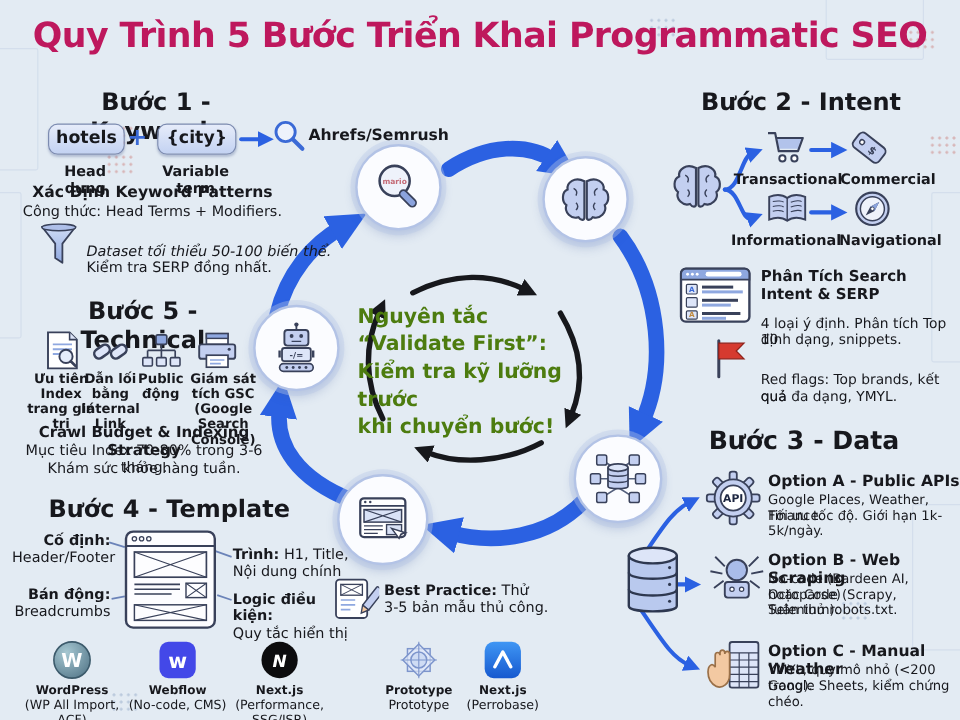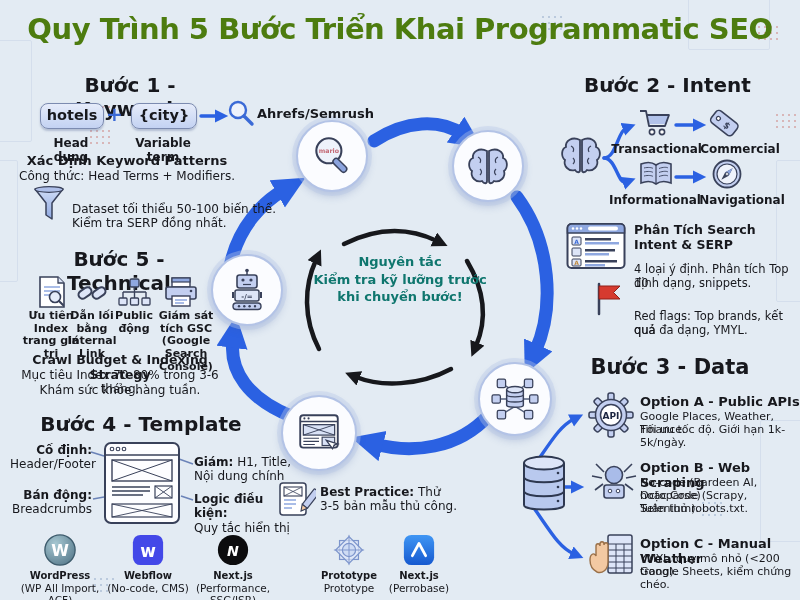--- a/index.html
+++ b/index.html
@@ -1,21 +1,21 @@
 <!DOCTYPE html>
 <html><head>
 <meta charset="utf-8">
 <style>
   html,body{margin:0;padding:0;}
   #canvas{position:relative;width:800px;height:600px;background:#e3ebf3;overflow:hidden;
           font-family:"DejaVu Sans","Liberation Sans",sans-serif;color:#17181d;}
   .abs{position:absolute;}
   .z2{z-index:2;} .z3{z-index:3;}
   #title{left:0;top:12px;width:800px;text-align:center;font-size:29px;font-weight:800;
-         color:#4d7c0f;letter-spacing:-.5px;z-index:3;}
+         color:#be185d;letter-spacing:-.5px;z-index:3;}
   .h2{font-size:20px;font-weight:800;text-align:center;z-index:3;}
   .h2b{font-size:21px;font-weight:800;text-align:center;z-index:3;}
   .b{font-weight:bold;}
   .s12{font-size:12px;line-height:1.2;}
   .s11{font-size:11px;line-height:1.2;}
   .s115{font-size:11.5px;line-height:1.25;margin-top:24px;}
   .cap{font-size:11px;font-weight:bold;text-align:center;line-height:1.15;}
   .chip{height:24px;line-height:23px;text-align:center;font-size:14.5px;font-weight:bold;
         background:linear-gradient(180deg,#e6ecfa,#c3d2f2);border:1.5px solid #7c8bb0;
         border-radius:8px;box-shadow:0 1.5px 2px rgba(70,90,140,.3);z-index:3;}
@@ -115,21 +115,21 @@
   <svg class="abs z3" style="left:33px;top:186px;" width="32" height="40" viewBox="0 0 32 40">
     <defs>
         <linearGradient id="gf" x1="0" y1="0" x2="0" y2="1">
           <stop offset="0" stop-color="#cfdcf6"></stop>
           <stop offset="1" stop-color="#8fa8e0"></stop>
         </linearGradient>
       </defs>
     <path d="M2,3 H30 L19,17 V33 L13,29 V17 Z" fill="url(#gf)" stroke="#39415a" stroke-width="1.5" stroke-linejoin="round"></path>
     <ellipse cx="16" cy="3.5" rx="14" ry="2.8" fill="#aebfe9" stroke="#39415a" stroke-width="1.2"></ellipse>
   </svg>
-  <div class="abs z3 s12" style="left:72px;top:202px;">Dataset tối thiểu 50-100 biến thể.</div>
+  <div class="abs z3 s12" style="left:72px;top:202px;font-style:italic;">Dataset tối thiểu 50-100 biến thể.</div>
   <div class="abs z3 s12" style="left:72px;top:216px;">Kiểm tra SERP đồng nhất.</div>
 
   <div class="abs h2" style="left:580px;top:73px;width:175px;">Bước 2 - Intent</div>
   <svg class="abs z3" style="left:558px;top:134px;" width="46" height="42" viewBox="0 0 46 42">
     <path d="M22,6 C14,2 7,7 8,13 C3,15 3,23 7,26 C5,32 11,38 17,36 C19,39 22,39 22,36 Z" fill="#c3cff0" stroke="#39415a" stroke-width="1.8"></path>
     <path d="M24,6 C32,2 39,7 38,13 C43,15 43,23 39,26 C41,32 35,38 29,36 C27,39 24,39 24,36 Z" fill="#c3cff0" stroke="#39415a" stroke-width="1.8"></path>
     <path d="M13,12 q4,2 2,6 M33,12 q-4,2 -2,6 M15,24 q3,3 0,6 M31,24 q-3,3 0,6" stroke="#39415a" fill="none" stroke-width="1.2"></path>
   </svg>
   <svg class="abs z3" style="left:638px;top:106px;" width="34" height="32" viewBox="0 0 34 32">
     <path d="M9.5,9 H31 L27.5,18 H11 Z" fill="#a9bce9" opacity=".85"></path>
@@ -296,21 +296,21 @@
   </svg>
   <div class="abs z3" style="left:10px;top:443px;width:82px;text-align:right;font-size:12px;line-height:1.2;">
     <span class="b">Cố định:</span><br>
     <span>Header/Footer</span>
   </div>
   <div class="abs z3" style="left:6px;top:488px;width:86px;text-align:right;font-size:12px;line-height:1.2;">
     <span class="b">Bán động:</span><br>
     <span>Breadcrumbs</span>
   </div>
   <div class="abs z3" style="left:194px;top:455px;width:98px;font-size:12px;line-height:1.2;">
-    <span class="b">Giám:</span><span> H1, Title,</span><br>
+    <span class="b">Trình:</span><span> H1, Title,</span><br>
     <span>Nội dung chính</span>
   </div>
   <div class="abs z3" style="left:194px;top:492px;width:100px;font-size:12px;line-height:1.2;">
     <span class="b">Logic điều kiện:</span><br>
     <span>Quy tắc hiển thị</span>
   </div>
   <svg class="abs z3" style="left:278px;top:479px;" width="38" height="40" viewBox="0 0 38 40">
     <rect x="2" y="4" width="26" height="32" rx="3" fill="#fff" stroke="#39415a" stroke-width="1.5"></rect>
     <rect x="6" y="8" width="18" height="9" fill="none" stroke="#39415a" stroke-width="1.1"></rect>
     <path d="M6,8 L24,17 M24,8 L6,17" stroke="#39415a" stroke-width=".8"></path>
@@ -318,22 +318,23 @@
     <g transform="rotate(38 29 24)">
       <rect x="26" y="8" width="6.5" height="20" rx="1" fill="#c3cff0" stroke="#39415a" stroke-width="1.2"></rect>
       <path d="M26,28 L29.2,34 L32.5,28 Z" fill="#f3c9a2" stroke="#39415a" stroke-width="1.1"></path>
     </g>
   </svg>
   <div class="abs z3" style="left:320px;top:485px;font-size:12px;line-height:1.2;">
     <span class="b">Best Practice:</span><span> Thử</span><br>
     <span>3-5 bản mẫu thủ công.</span>
   </div>
 
-  <div class="abs z3" style="left:298px;top:253px;width:204px;text-align:center;font-size:13px;font-weight:bold;line-height:1.35;color:#0f766e;">
+  <div class="abs z3" style="left:298px;top:253px;width:204px;font-size:17px;font-weight:bold;line-height:1.35;color:#4d7c0f;">
     <div>Nguyên tắc</div>
+    <div>“Validate First”:</div>
     <div>Kiểm tra kỹ lưỡng trước</div>
     <div>khi chuyển bước!</div>
   </div>
 
   <div class="abs node" style="left:296px;top:120px;width:68px;height:68px;">
     <svg width="46" height="46" viewBox="0 0 44 44">
       <circle cx="19" cy="17" r="12" fill="#eef2fb" stroke="#39415a" stroke-width="2"></circle>
       <text x="19" y="19.5" font-size="6" text-anchor="middle" fill="#c46a76" font-weight="bold">mario</text>
       <rect x="24" y="24" width="16" height="6" rx="3" transform="rotate(45 26 26)" fill="#8ba3dd" stroke="#39415a" stroke-width="1.4"></rect>
     </svg>

